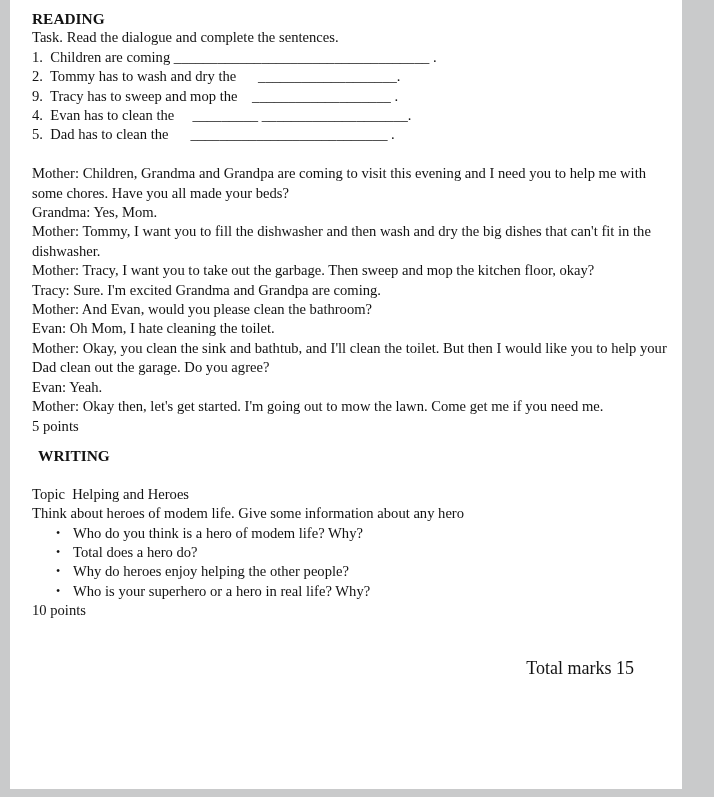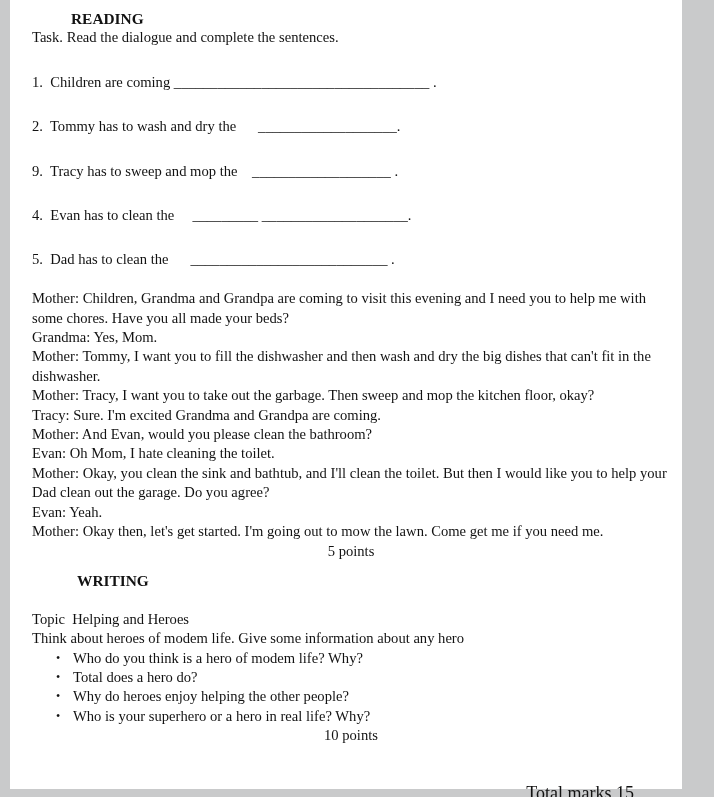--- a/index.html
+++ b/index.html
@@ -26,28 +26,27 @@
     color: #121212;
     font-size: 14.6px;
     line-height: 19.4px;
   }
   .line { min-height: 19.4px; }
   .spacer { height: 19.4px; }
   .half-spacer { height: 10px; }
   .heading {
     font-weight: bold;
     font-size: 15.4px;
-    margin-left: 39px;
   }
   .heading-indent { padding-left: 6px; }
   .bold { font-weight: normal; text-align: center; }
-  .q { white-space: pre-wrap; margin-top: 25px; }
+  .q { white-space: pre-wrap; }
   .dlg { }
   .points {
-    text-align: center;
+    text-align: left;
     padding-right: 4px;
   }
   .bullet-row {
     display: flex;
     padding-left: 24px;
     min-height: 19.4px;
   }
   .bullet-glyph {
     width: 17px;
     flex: 0 0 17px;

